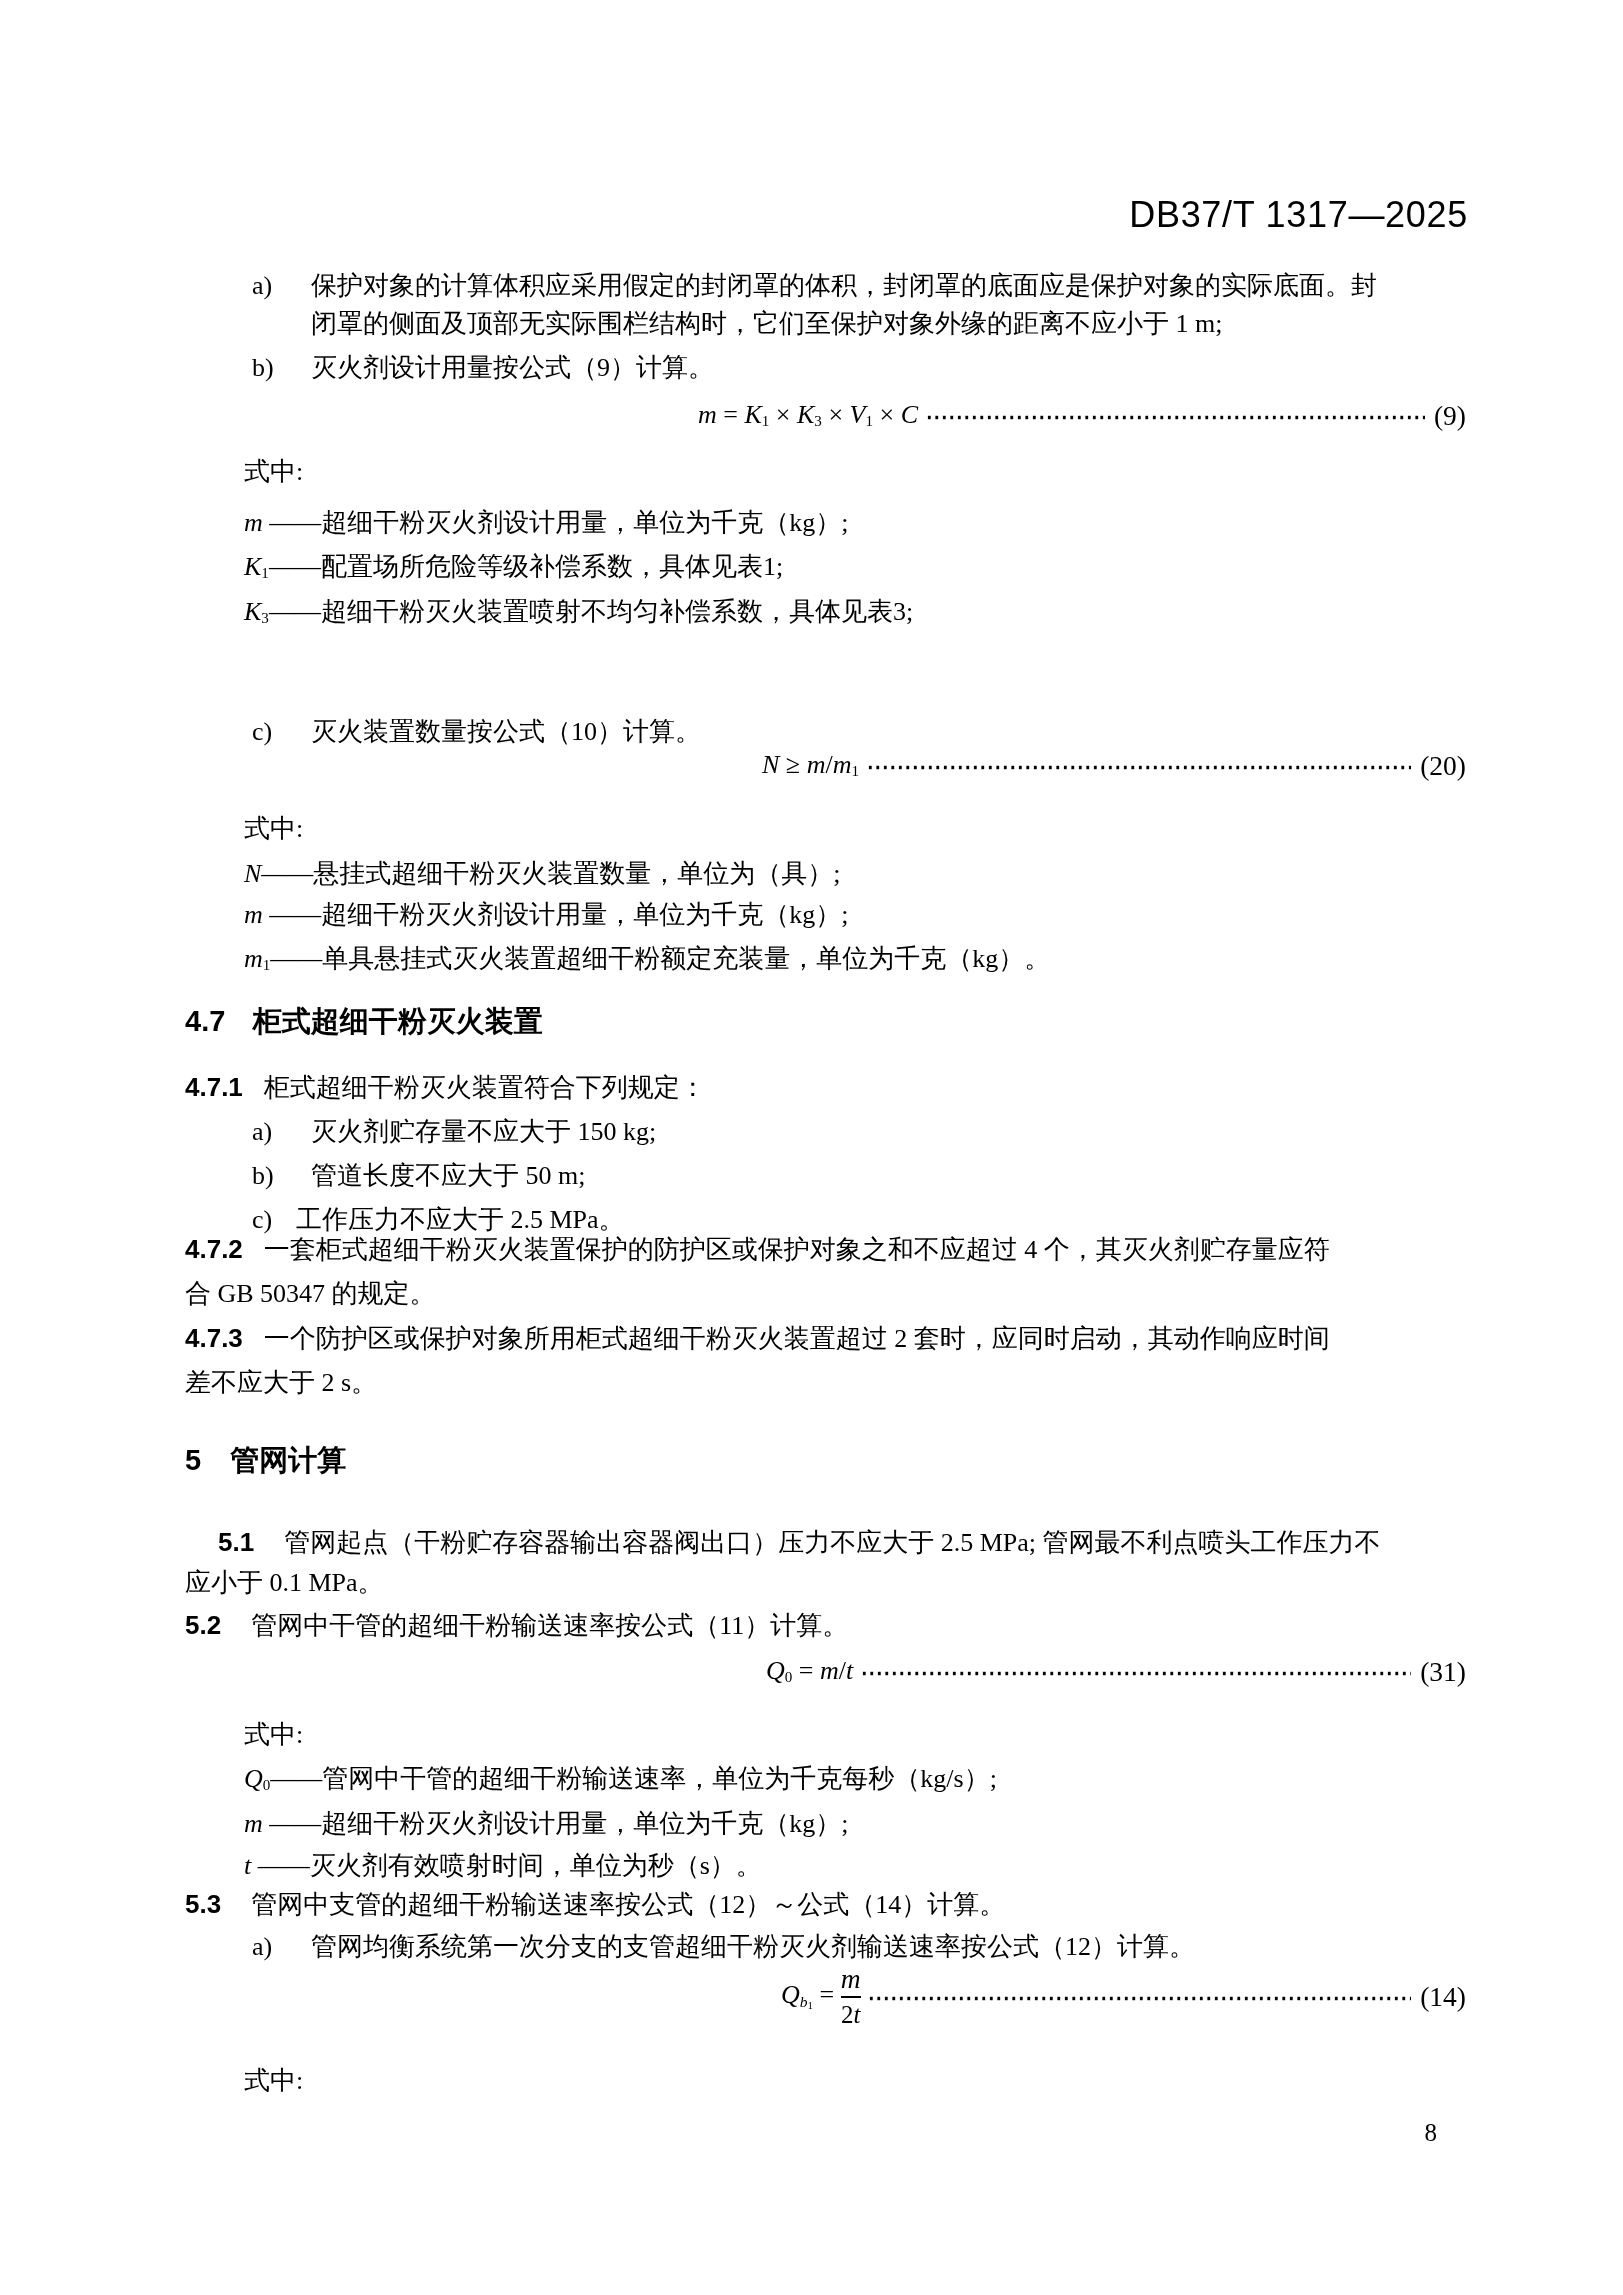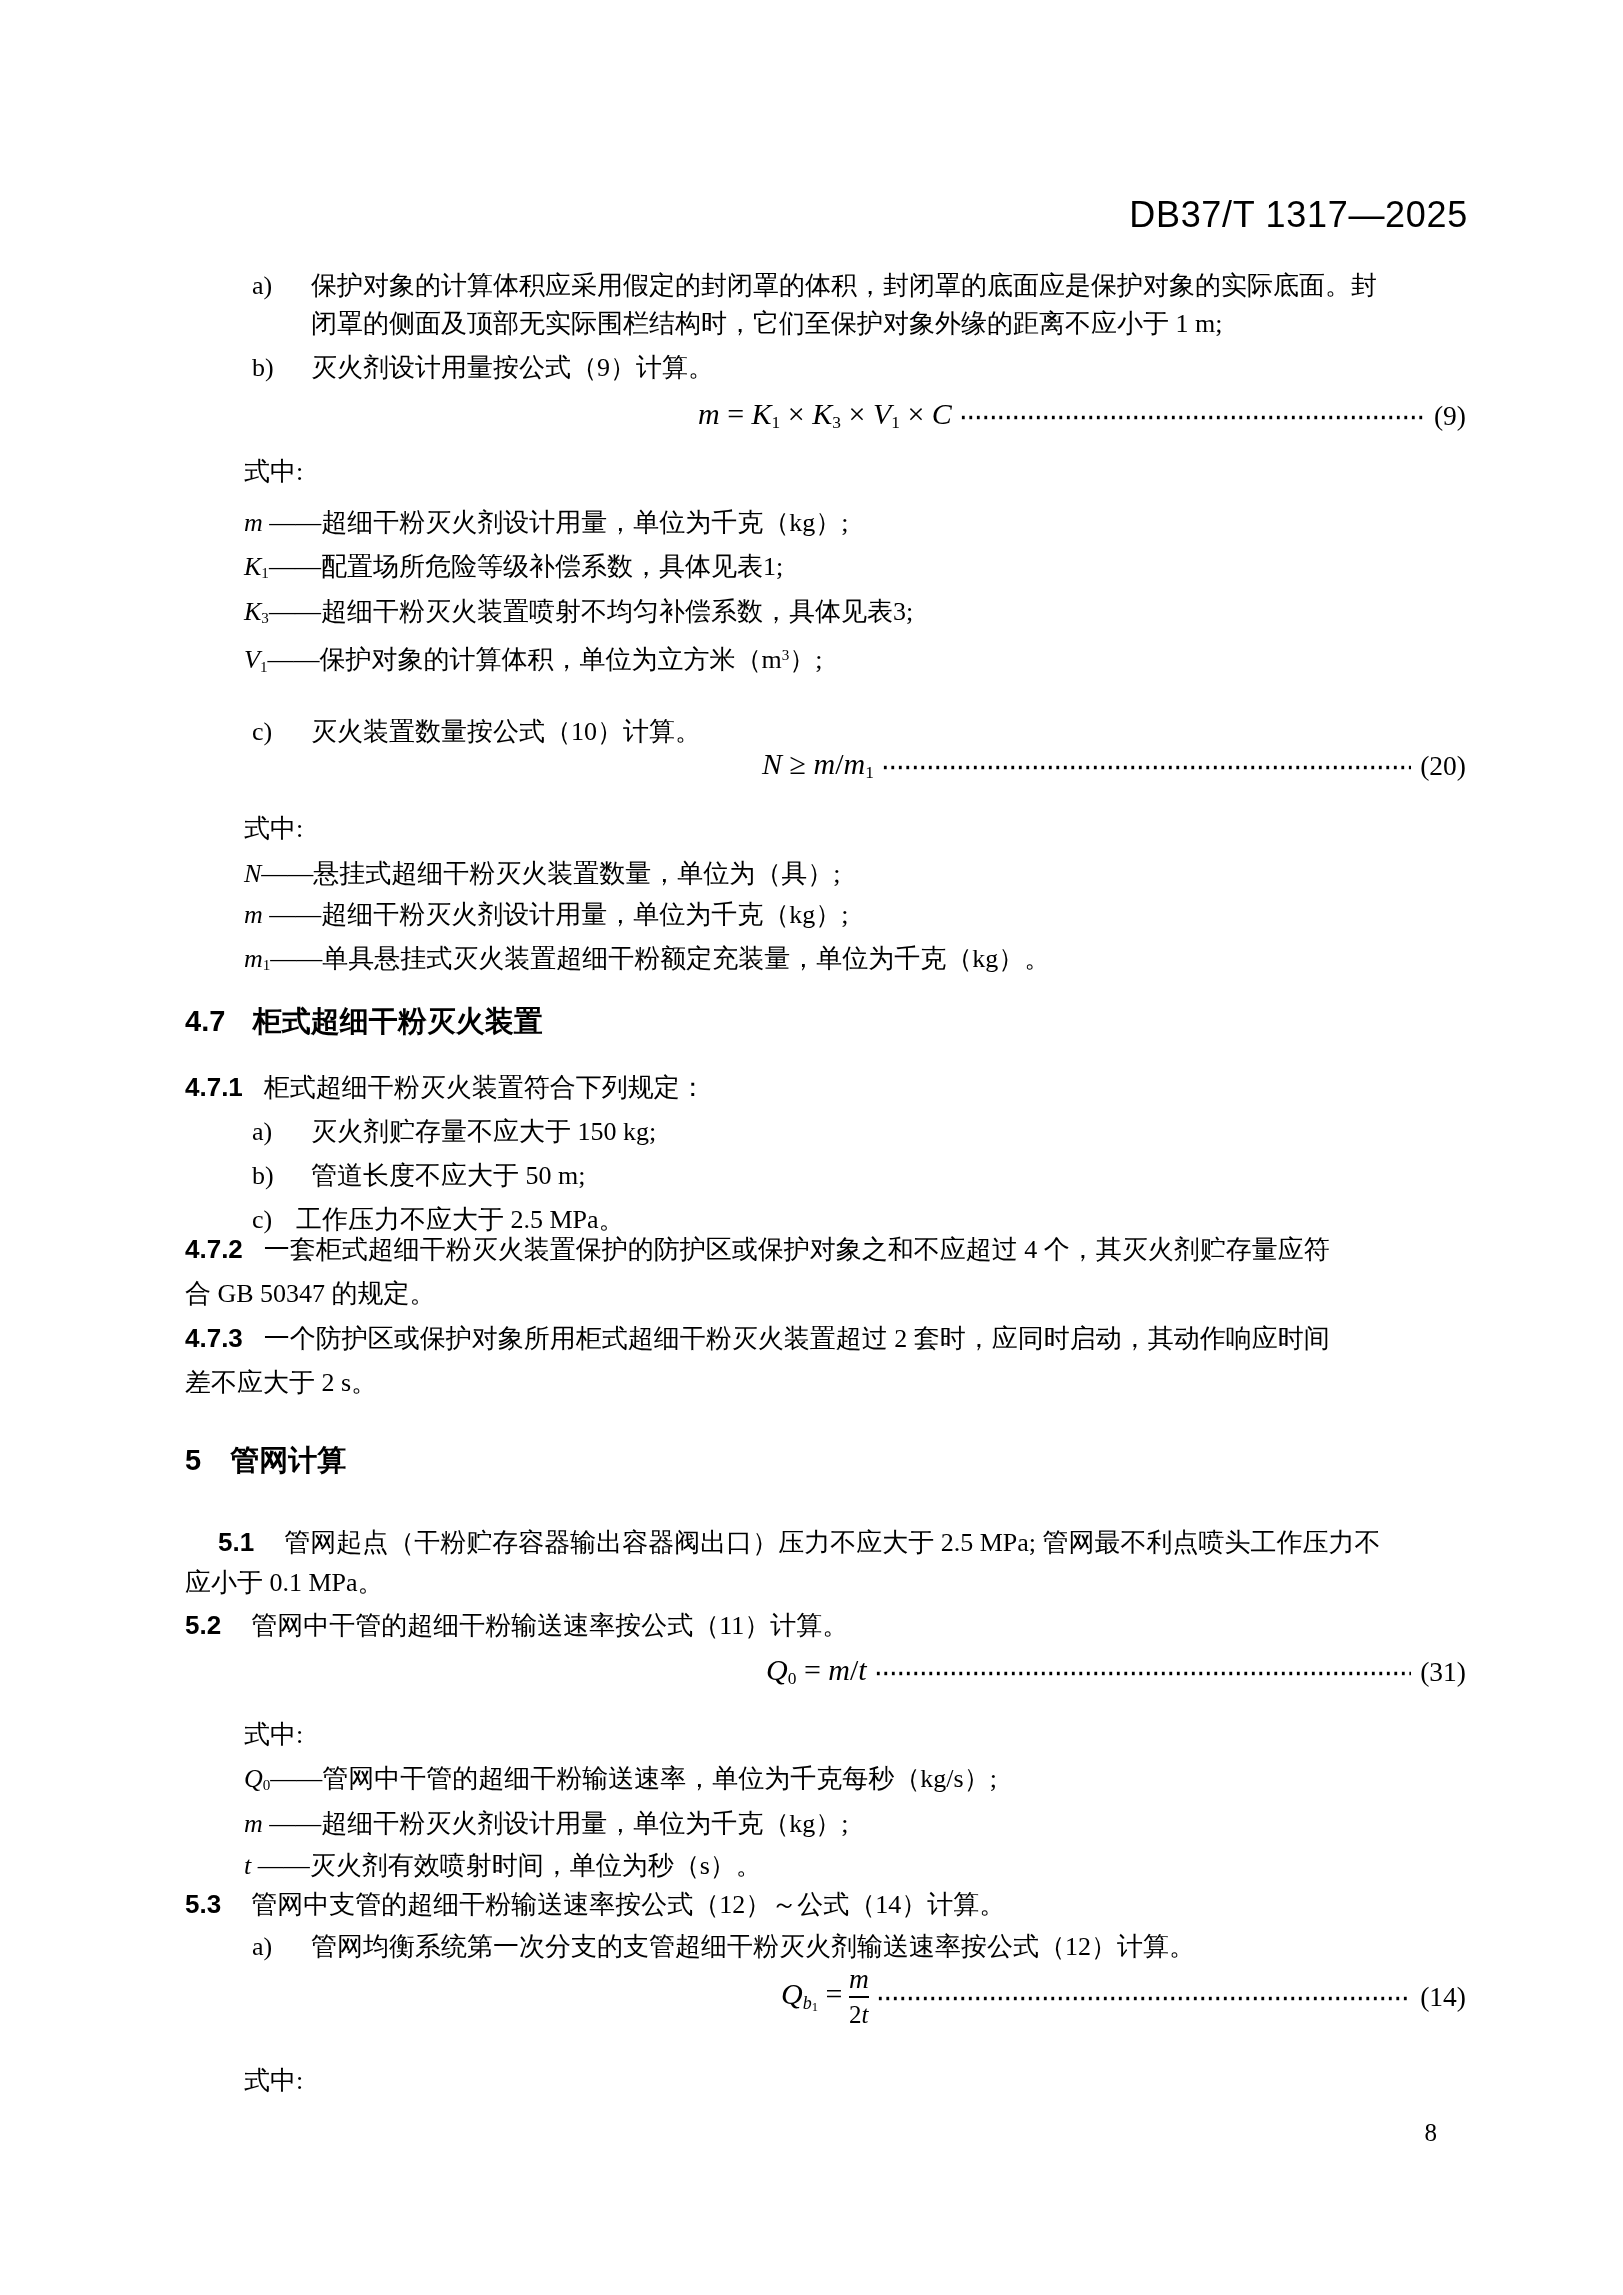--- a/index.html
+++ b/index.html
@@ -43,21 +43,21 @@
   .formula{
     position:absolute;
     left:185px;
     width:1281px;
     height:39px;
     display:flex;
     align-items:center;
   }
   .fspacer{flex:0 0 auto;height:0.7px;}
   .fmath{
-    font-size:30px;
+    font-size:26px;
     line-height:1;
     white-space:pre;
     flex:0 0 auto;
   }
   .leader{
     flex:1 1 auto;
     height:6.5px;
     margin:3.9px 9.2px 0 7.9px;
     background-image:radial-gradient(circle 1.8px at 3.3px 3.3px,#000 88%,transparent 100%);
     background-size:7.5px 6.5px;
@@ -106,21 +106,20 @@
     <div class="fspacer" style="width:513px;"></div>
     <div class="fmath"><span class="sg-v">m</span><span class="sg-op"> = </span><span class="sg-v">K</span><span class="sg-sub">1</span><span class="sg-op"> × </span><span class="sg-v">K</span><span class="sg-sub">3</span><span class="sg-op"> × </span><span class="sg-v">V</span><span class="sg-sub">1</span><span class="sg-op"> × </span><span class="sg-v">C</span></div>
     <div class="leader"></div>
     <div class="fnum">(9)</div>
   </div>
 
   <div class="line intro" style="top:452px;left:244px;">式中:</div>
   <div class="line def" style="top:503px;left:244px;"><span class="sg-v">m</span><span class="sg-t"> ——超细干粉灭火剂设计用量，单位为千克（kg）;</span></div>
   <div class="line def" style="top:547px;left:244px;"><span class="sg-v">K</span><span class="sg-sub">1</span><span class="sg-t">——配置场所危险等级补偿系数，具体见表1;</span></div>
   <div class="line def" style="top:592px;left:244px;"><span class="sg-v">K</span><span class="sg-sub">3</span><span class="sg-t">——超细干粉灭火装置喷射不均匀补偿系数，具体见表3;</span></div>
-  <div class="line def" style="top:636px;left:244px;"><span class="sg-v">V</span><span class="sg-sub">1</span><span class="sg-t">——保护对象的计算体积，单位为立方米（m</span><span class="sg-sup">3</span><span class="sg-t">）;</span></div>
 
   <div class="line item-label" style="top:712px;left:252px;">c)</div>
   <div class="line" style="top:712px;left:311px;">灭火装置数量按公式（10）计算。</div>
 
   <div class="formula" style="top:746px;">
     <div class="fspacer" style="width:577px;"></div>
     <div class="fmath"><span class="sg-v">N</span><span class="sg-op"> ≥ </span><span class="sg-v">m</span><span class="sg-op">/</span><span class="sg-v">m</span><span class="sg-sub">1</span></div>
     <div class="leader"></div>
     <div class="fnum">(20)</div>
   </div>

